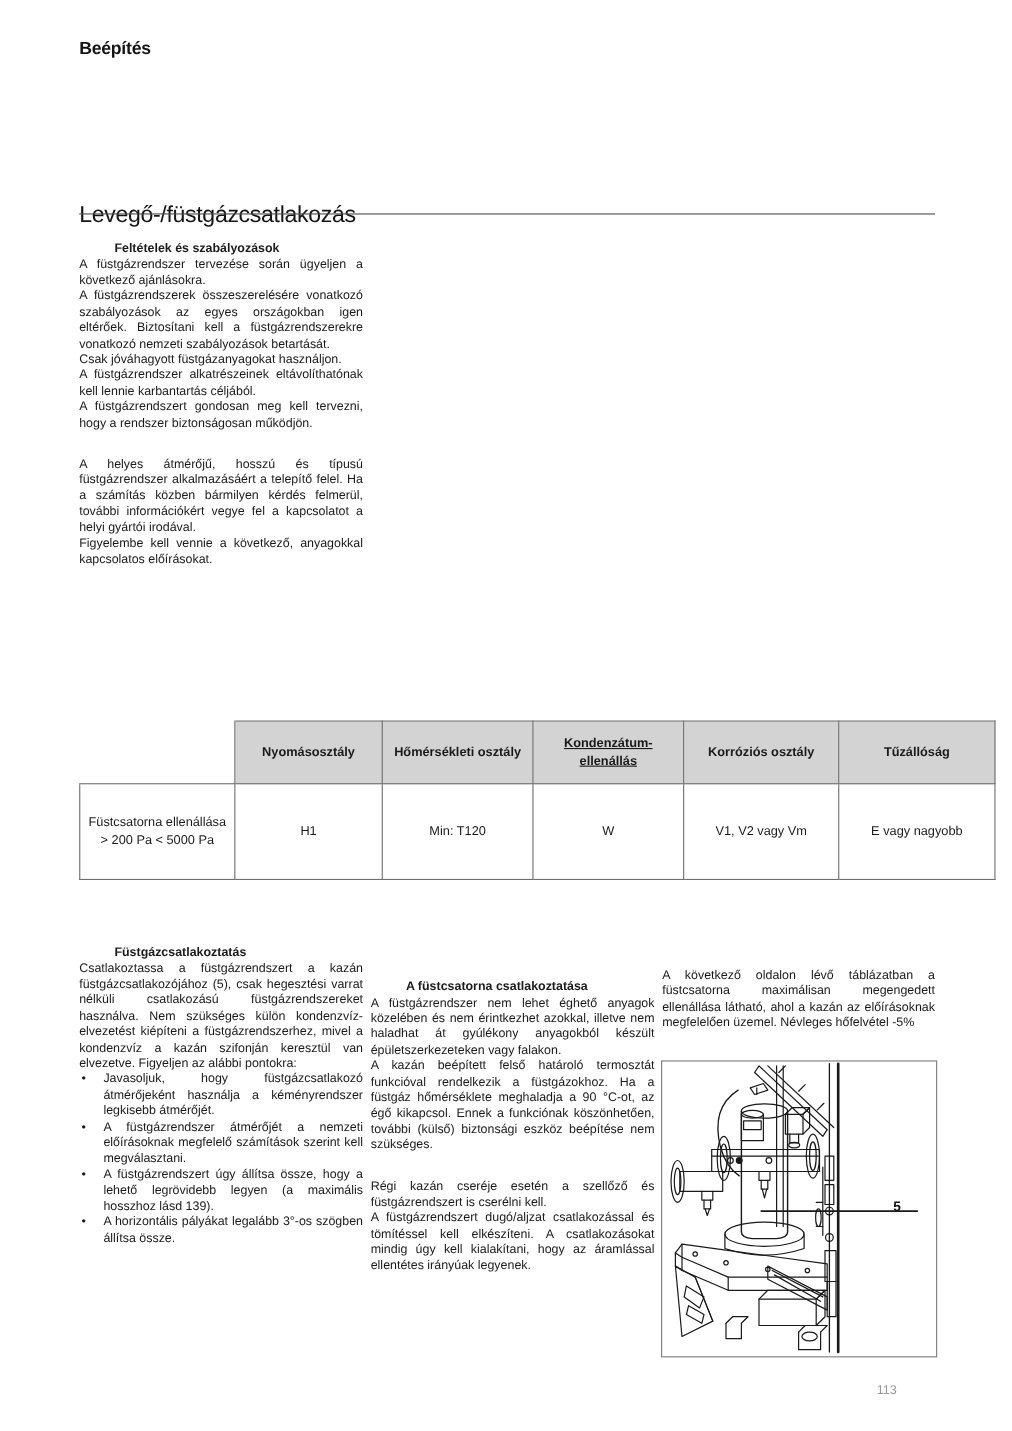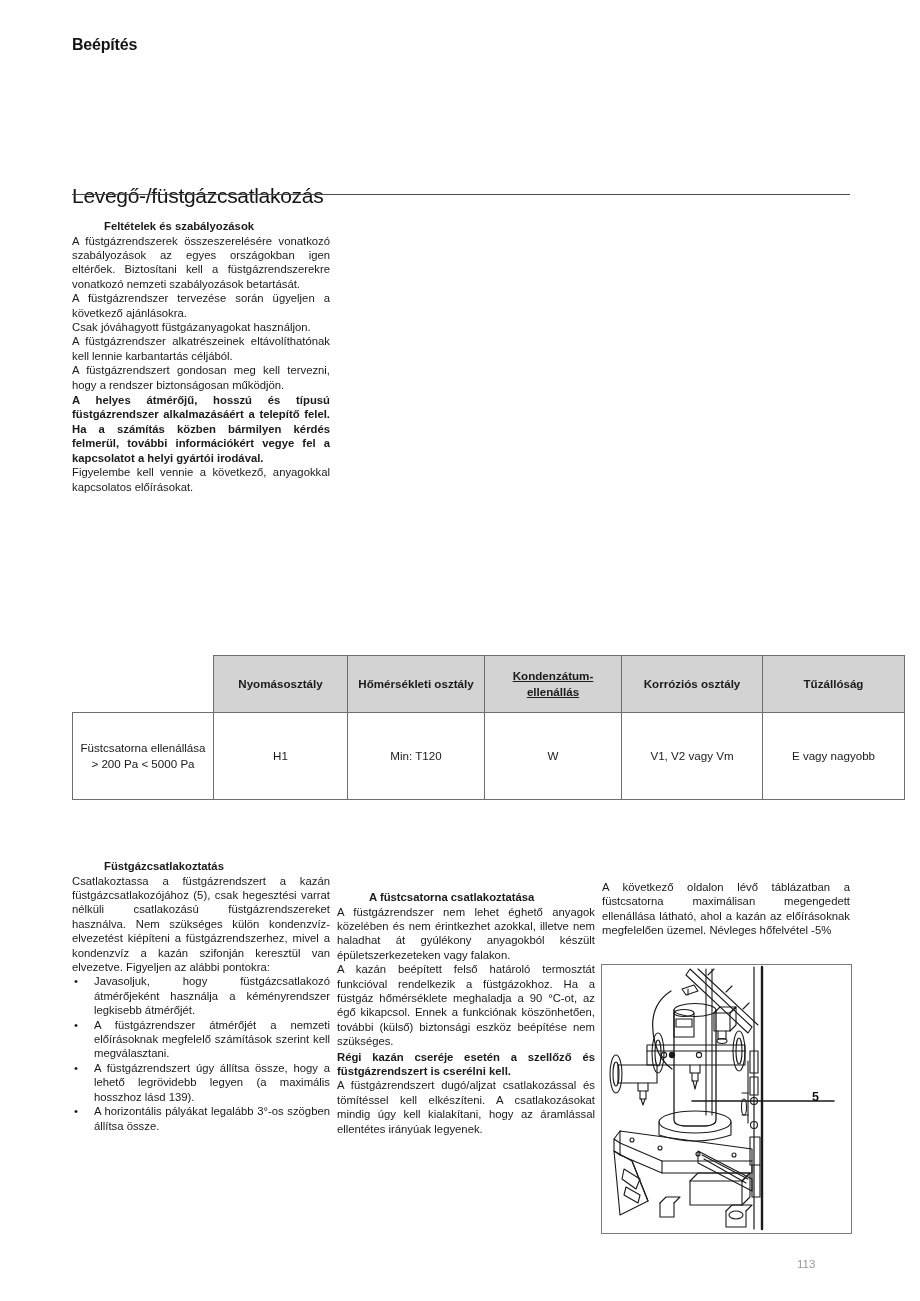--- a/index.html
+++ b/index.html
@@ -58,22 +58,21 @@
     position: absolute;
     font-size: 11.3px;
     line-height: 14.4px;
     text-align: justify;
     color: #1a1a1a;
   }
   .col p {
     margin: 0;
   }
   .col p.gap {
-    margin-top: 1px;
-    font-weight: bold;
+    margin-top: 23px;
   }
   .sub-head {
     font-weight: bold;
     font-size: 11.3px;
     line-height: 14.6px;
     text-align: left;
     padding-left: 32px;
   }
 
   #intro-col {
@@ -199,22 +198,22 @@
 <body>
 
 <div class="page">
 
   <div class="chapter-title">Beépítés</div>
   <div class="section-title">Levegő-/füstgázcsatlakozás</div>
   <div class="section-rule"></div>
 
   <div class="col" id="intro-col">
     <p class="sub-head">Feltételek és szabályozások</p>
+    <p>A füstgázrendszer tervezése során ügyeljen a következő ajánlásokra.</p>
     <p>A füstgázrendszerek összeszerelésére vonatkozó szabályozások az egyes országokban igen eltérőek. Biztosítani kell a füstgázrendszerekre vonatkozó nemzeti szabályozások betartását.</p>
-    <p>A füstgázrendszer tervezése során ügyeljen a következő ajánlásokra.</p>
     <p>Csak jóváhagyott füstgázanyagokat használjon.</p>
     <p>A füstgázrendszer alkatrészeinek eltávolíthatónak kell lennie karbantartás céljából.</p>
     <p>A füstgázrendszert gondosan meg kell tervezni, hogy a rendszer biztonságosan működjön.</p>
     <p class="gap">A helyes átmérőjű, hosszú és típusú füstgázrendszer alkalmazásáért a telepítő felel. Ha a számítás közben bármilyen kérdés felmerül, további információkért vegye fel a kapcsolatot a helyi gyártói irodával.</p>
     <p>Figyelembe kell vennie a következő, anyagokkal kapcsolatos előírásokat.</p>
   </div>
 
   <table class="spec-table">
     <thead>
       <tr>

